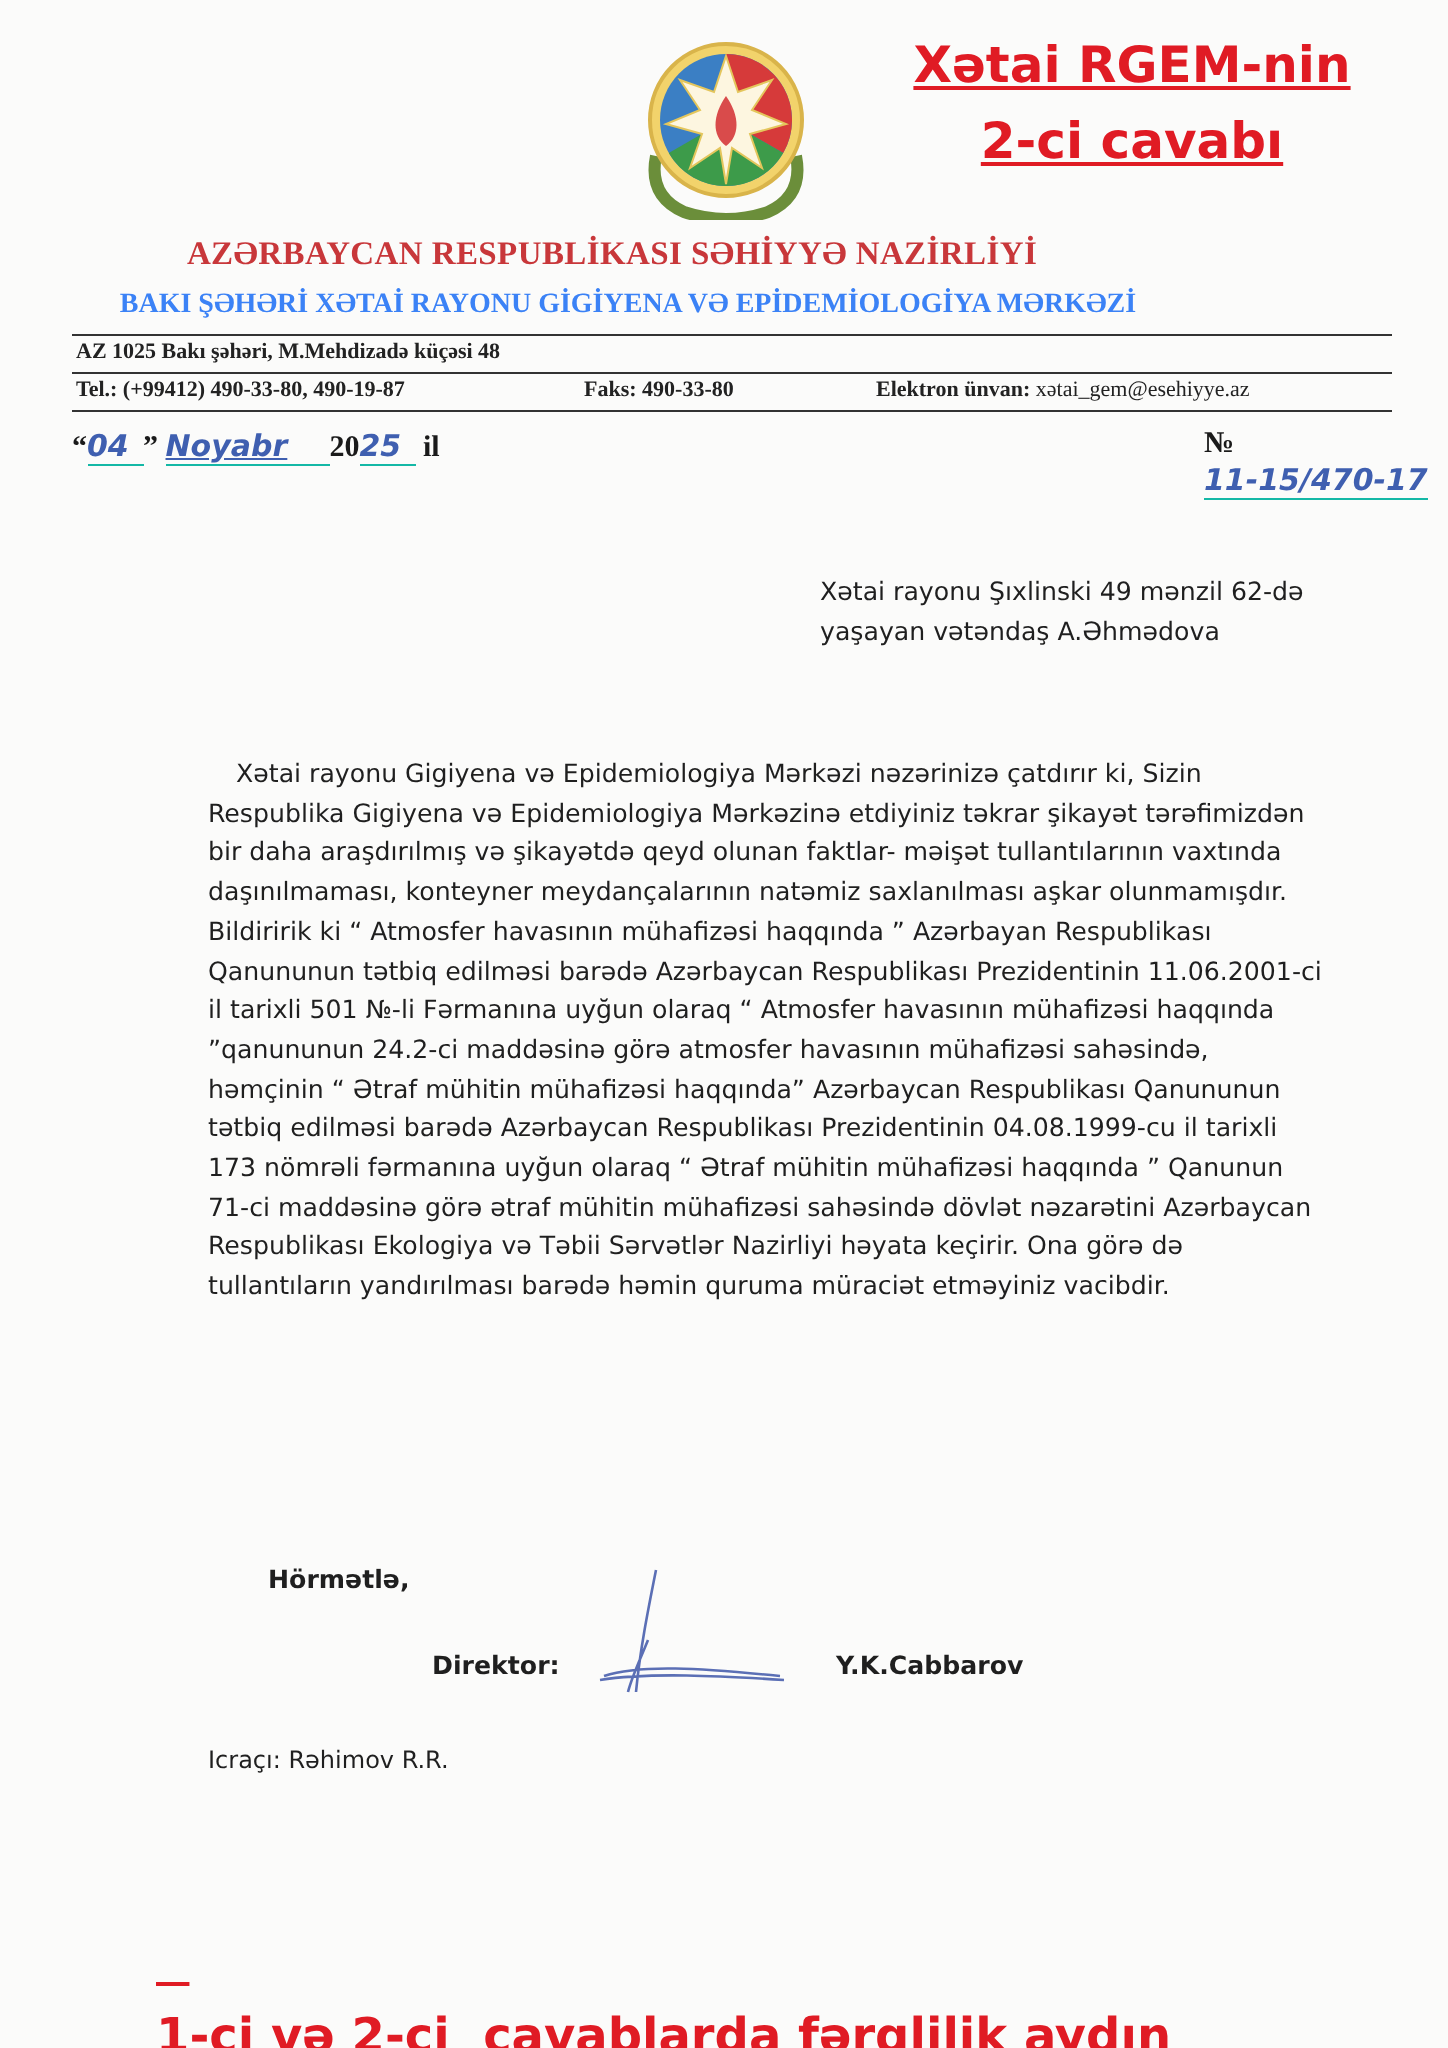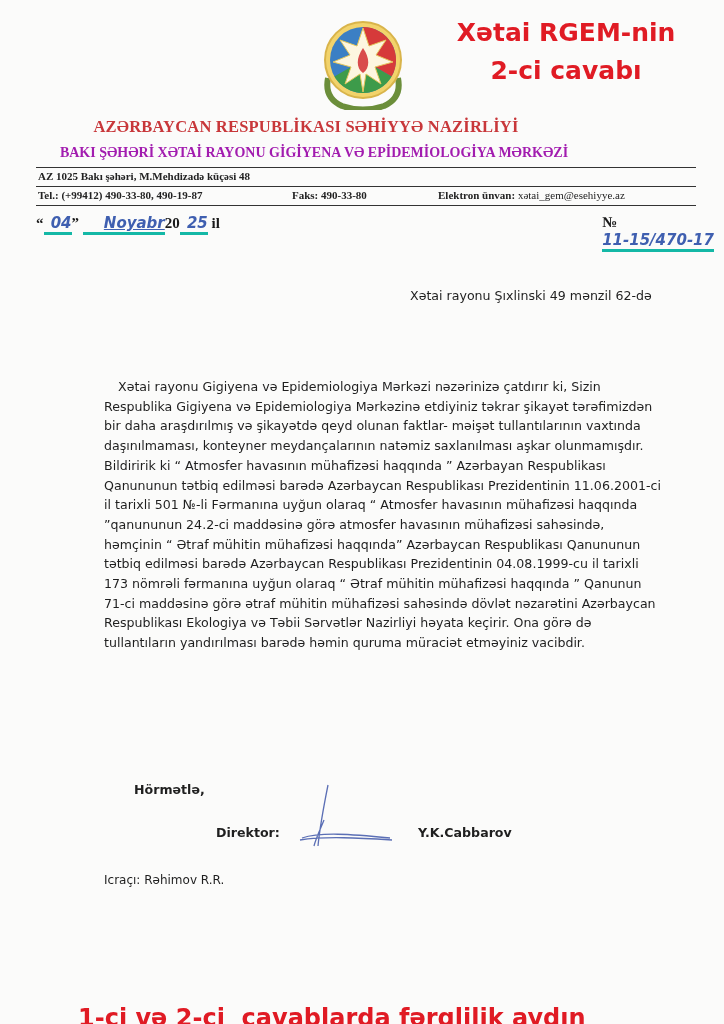--- a/index.html
+++ b/index.html
@@ -1,27 +1,27 @@
 <!DOCTYPE html>
 <html><head>
 <meta charset="utf-8">
 <style>
   html,body{margin:0;padding:0;}
   body{width:724px;height:1024px;background:#fbfbfa;position:relative;overflow:hidden;font-family:"Liberation Sans",sans-serif;color:#1a1a1a;}
   .abs{position:absolute;}
-  .annot{color:#e01b24;font-family:"DejaVu Sans",sans-serif;font-weight:bold;}
+  .annot{color:#e01b24;font-family:"DejaVu Sans",sans-serif;font-weight:bold;text-decoration:underline;}
   #annot-top{left:436px;top:14px;width:260px;text-align:center;font-size:25px;line-height:38px;}
   #annot-bottom{left:78px;top:926px;font-size:24px;line-height:37px;white-space:pre;}
   #emblem{left:320px;top:18px;width:86px;height:92px;}
   #ministry{left:0;width:612px;top:117px;text-align:center;font-family:"Liberation Serif",serif;font-weight:bold;color:#c8373a;font-size:16.5px;letter-spacing:0.2px;}
-  #center-name{left:0;width:628px;top:145px;text-align:center;font-family:"Liberation Serif",serif;font-weight:bold;color:#a21caf;font-size:14px;}
+  #center-name{left:0;width:628px;top:145px;text-align:center;font-family:"Liberation Serif",serif;font-weight:bold;color:#3b82f6;font-size:14px;}
   .rule{left:36px;width:660px;height:0;border-top:1.4px solid #333;}
   .small{font-family:"Liberation Serif",serif;font-weight:bold;font-size:11px;color:#222;}
   .hand{font-family:"DejaVu Sans",sans-serif;font-style:italic;color:#3f5fb0;font-size:15px;}
-  .uline{border-bottom:3px solid #14b8a6;display:inline-block;text-align:right;}
+  .uline{border-bottom:1px solid #14b8a6;display:inline-block;text-align:left;}
   .body-text{font-family:"DejaVu Sans",sans-serif;font-size:12.6px;line-height:19.7px;color:#1f1f1f;}
   #recipient{left:410px;top:286px;}
   #body{left:104px;top:377px;width:560px;}
   #body p{margin:0;text-indent:14px;}
   .bold{font-weight:bold;text-align:center;}
 </style>
 </head>
 <body>
 
 <div class="abs annot" id="annot-top">
@@ -57,20 +57,21 @@
   <span>“</span><span class="hand uline" style="width:28px;">04</span><span>”</span>
   <span class="hand uline" style="width:82px;text-decoration:underline;">Noyabr</span><span>20</span><span class="hand uline" style="width:28px;">25</span>
   <span>il</span>
 </div>
 <div class="abs" style="left:582px;top:214px;font-family:'Liberation Serif',serif;font-weight:bold;font-size:15px;margin-left:20px;">
   <span>№</span><span class="hand uline" style="width:112px;">11-15/470-17</span>
 </div>
 
 <div class="abs body-text" id="recipient">
   <div>Xətai rayonu Şıxlinski 49 mənzil 62-də</div>
+  <div>yaşayan vətəndaş A.Əhmədova</div>
 </div>
 
 <div class="abs body-text" id="body">
   <p>Xətai rayonu Gigiyena və Epidemiologiya Mərkəzi nəzərinizə çatdırır ki, Sizin Respublika Gigiyena və Epidemiologiya Mərkəzinə etdiyiniz təkrar şikayət tərəfimizdən bir daha araşdırılmış və şikayətdə qeyd olunan faktlar- məişət tullantılarının vaxtında daşınılmaması, konteyner meydançalarının natəmiz saxlanılması aşkar olunmamışdır. Bildiririk ki “ Atmosfer havasının mühafizəsi haqqında ” Azərbayan Respublikası Qanununun tətbiq edilməsi barədə Azərbaycan Respublikası Prezidentinin 11.06.2001-ci il tarixli 501 №-li Fərmanına uyğun olaraq “ Atmosfer havasının mühafizəsi haqqında ”qanununun 24.2-ci maddəsinə görə atmosfer havasının mühafizəsi sahəsində, həmçinin “ Ətraf mühitin mühafizəsi haqqında” Azərbaycan Respublikası Qanununun tətbiq edilməsi barədə Azərbaycan Respublikası Prezidentinin 04.08.1999-cu il tarixli 173 nömrəli fərmanına uyğun olaraq “ Ətraf mühitin mühafizəsi haqqında ” Qanunun 71-ci maddəsinə görə ətraf mühitin mühafizəsi sahəsində dövlət nəzarətini Azərbaycan Respublikası Ekologiya və Təbii Sərvətlər Nazirliyi həyata keçirir. Ona görə də tullantıların yandırılması barədə həmin quruma müraciət etməyiniz vacibdir.</p>
 </div>
 
 <div class="abs body-text bold" style="left:134px;top:780px;">Hörmətlə,</div>
 <div class="abs body-text bold" style="left:216px;top:823px;">Direktor:</div>
 <svg class="abs" style="left:240px;top:780px;width:180px;height:70px;" viewBox="0 0 180 70">
   <path d="M88 5 C84 25 80 45 78 66 M84 40 C80 50 76 58 74 66 M62 58 C80 52 110 54 150 58 M60 60 C85 56 120 58 152 60" fill="none" stroke="#5b6fb5" stroke-width="1.3"></path>

